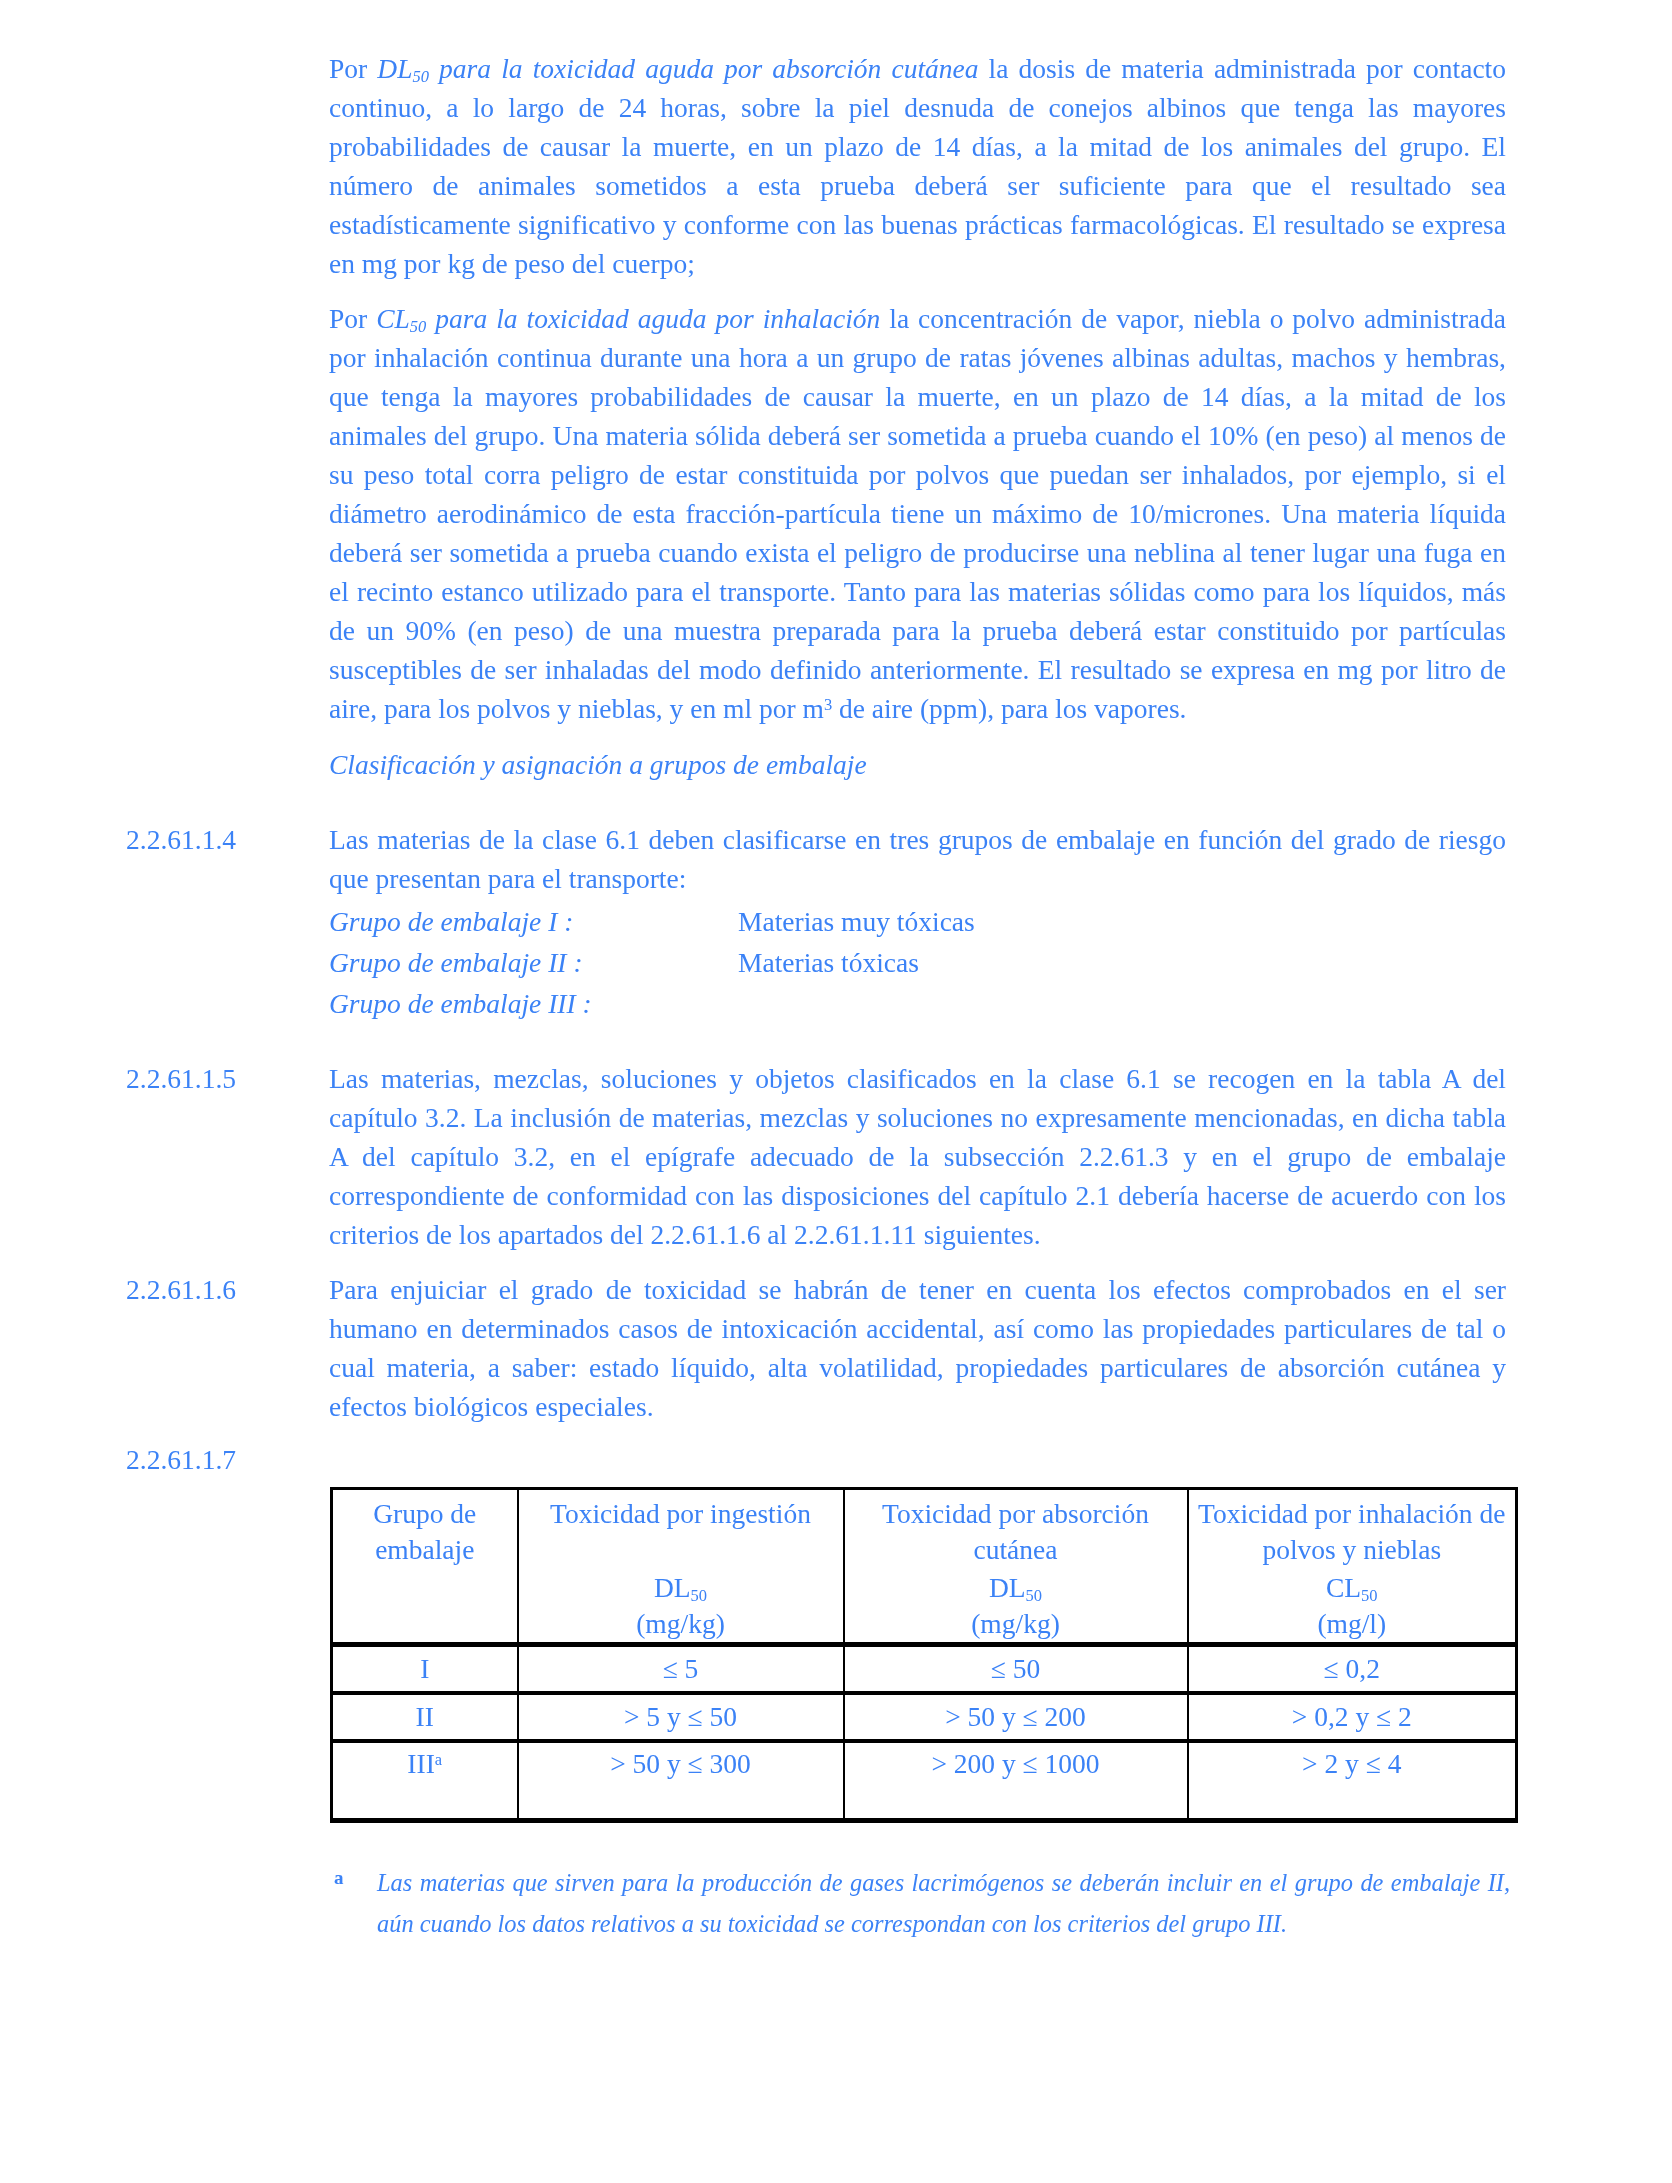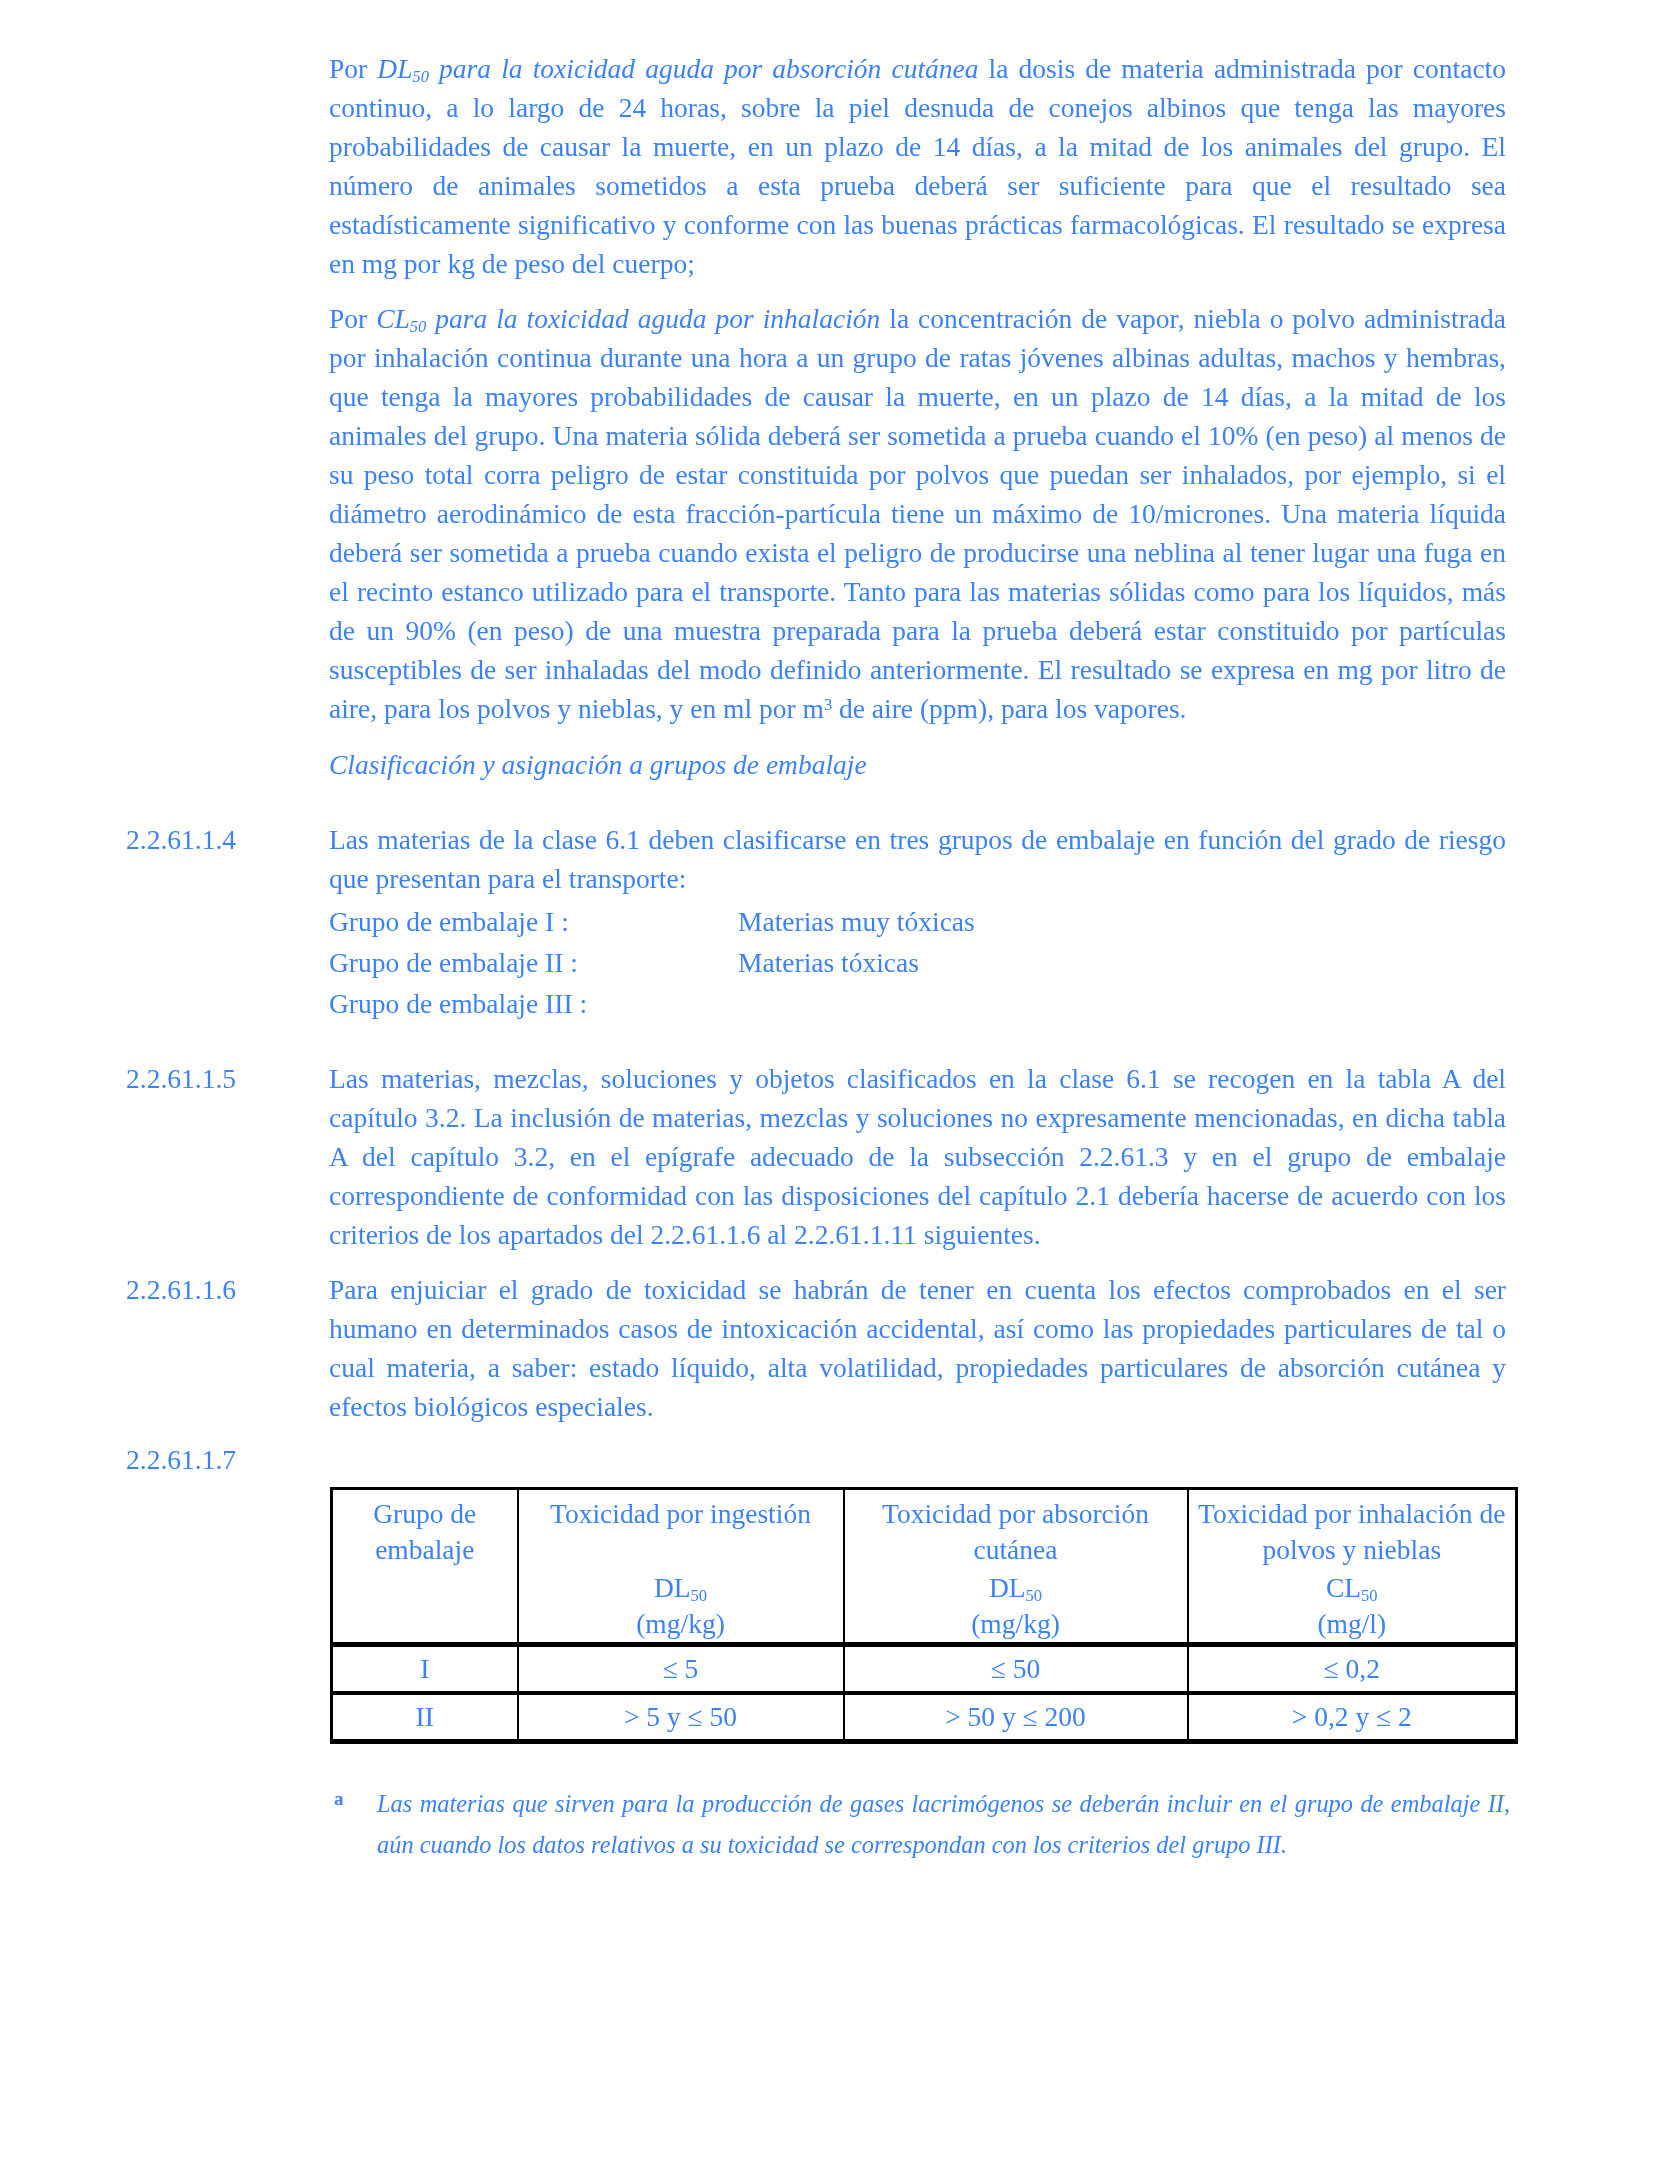--- a/index.html
+++ b/index.html
@@ -37,21 +37,21 @@
     width: 1177px;
     text-align: justify;
   }
   .mt-s4  { margin-top: 36px; }
   .mt-s5  { margin-top: 35px; }
   .mt-s6  { margin-top: 15.7px; }
   .mt-s7  { margin-top: 14px; }
   .mt-s71 { margin-top: 27px; }
   .pg-list { margin-top: 3.1px; }
   .pg-row { display: flex; line-height: 41px; }
-  .pg-label { flex: 0 0 409px; }
+  .pg-label { flex: 0 0 409px; font-style: italic; }
   .pg-desc { flex: 1; }
   sub { font-size: 0.6em; vertical-align: -0.22em; line-height: 0; }
   sup { font-size: 0.6em; vertical-align: 0.5em; line-height: 0; }
   i { font-style: italic; }
 
   
   .tox-table {
     margin: 7.9px 0 0 330px;
     width: 1186px;
     border-collapse: collapse;
@@ -180,20 +180,26 @@
         <td>≤ 5</td>
         <td>≤ 50</td>
         <td>≤ 0,2</td>
       </tr>
       <tr class="r2">
         <td>II</td>
         <td>&gt; 5 y ≤ 50</td>
         <td>&gt; 50 y ≤ 200</td>
         <td>&gt; 0,2 y ≤ 2</td>
       </tr>
+      <tr class="r3">
+        <td>III<sup>a</sup></td>
+        <td>&gt; 50 y ≤ 300</td>
+        <td>&gt; 200 y ≤ 1000</td>
+        <td>&gt; 2 y ≤ 4</td>
+      </tr>
     </tbody>
   </table>
 
   <div class="footnote">
     <div class="fn-marker">a</div>
     <div class="fn-text">Las materias que sirven para la producción de gases lacrimógenos se deberán incluir en el grupo de embalaje II, aún cuando los datos relativos a su toxicidad se correspondan con los criterios del grupo III.</div>
   </div>
 
 
 </div>

